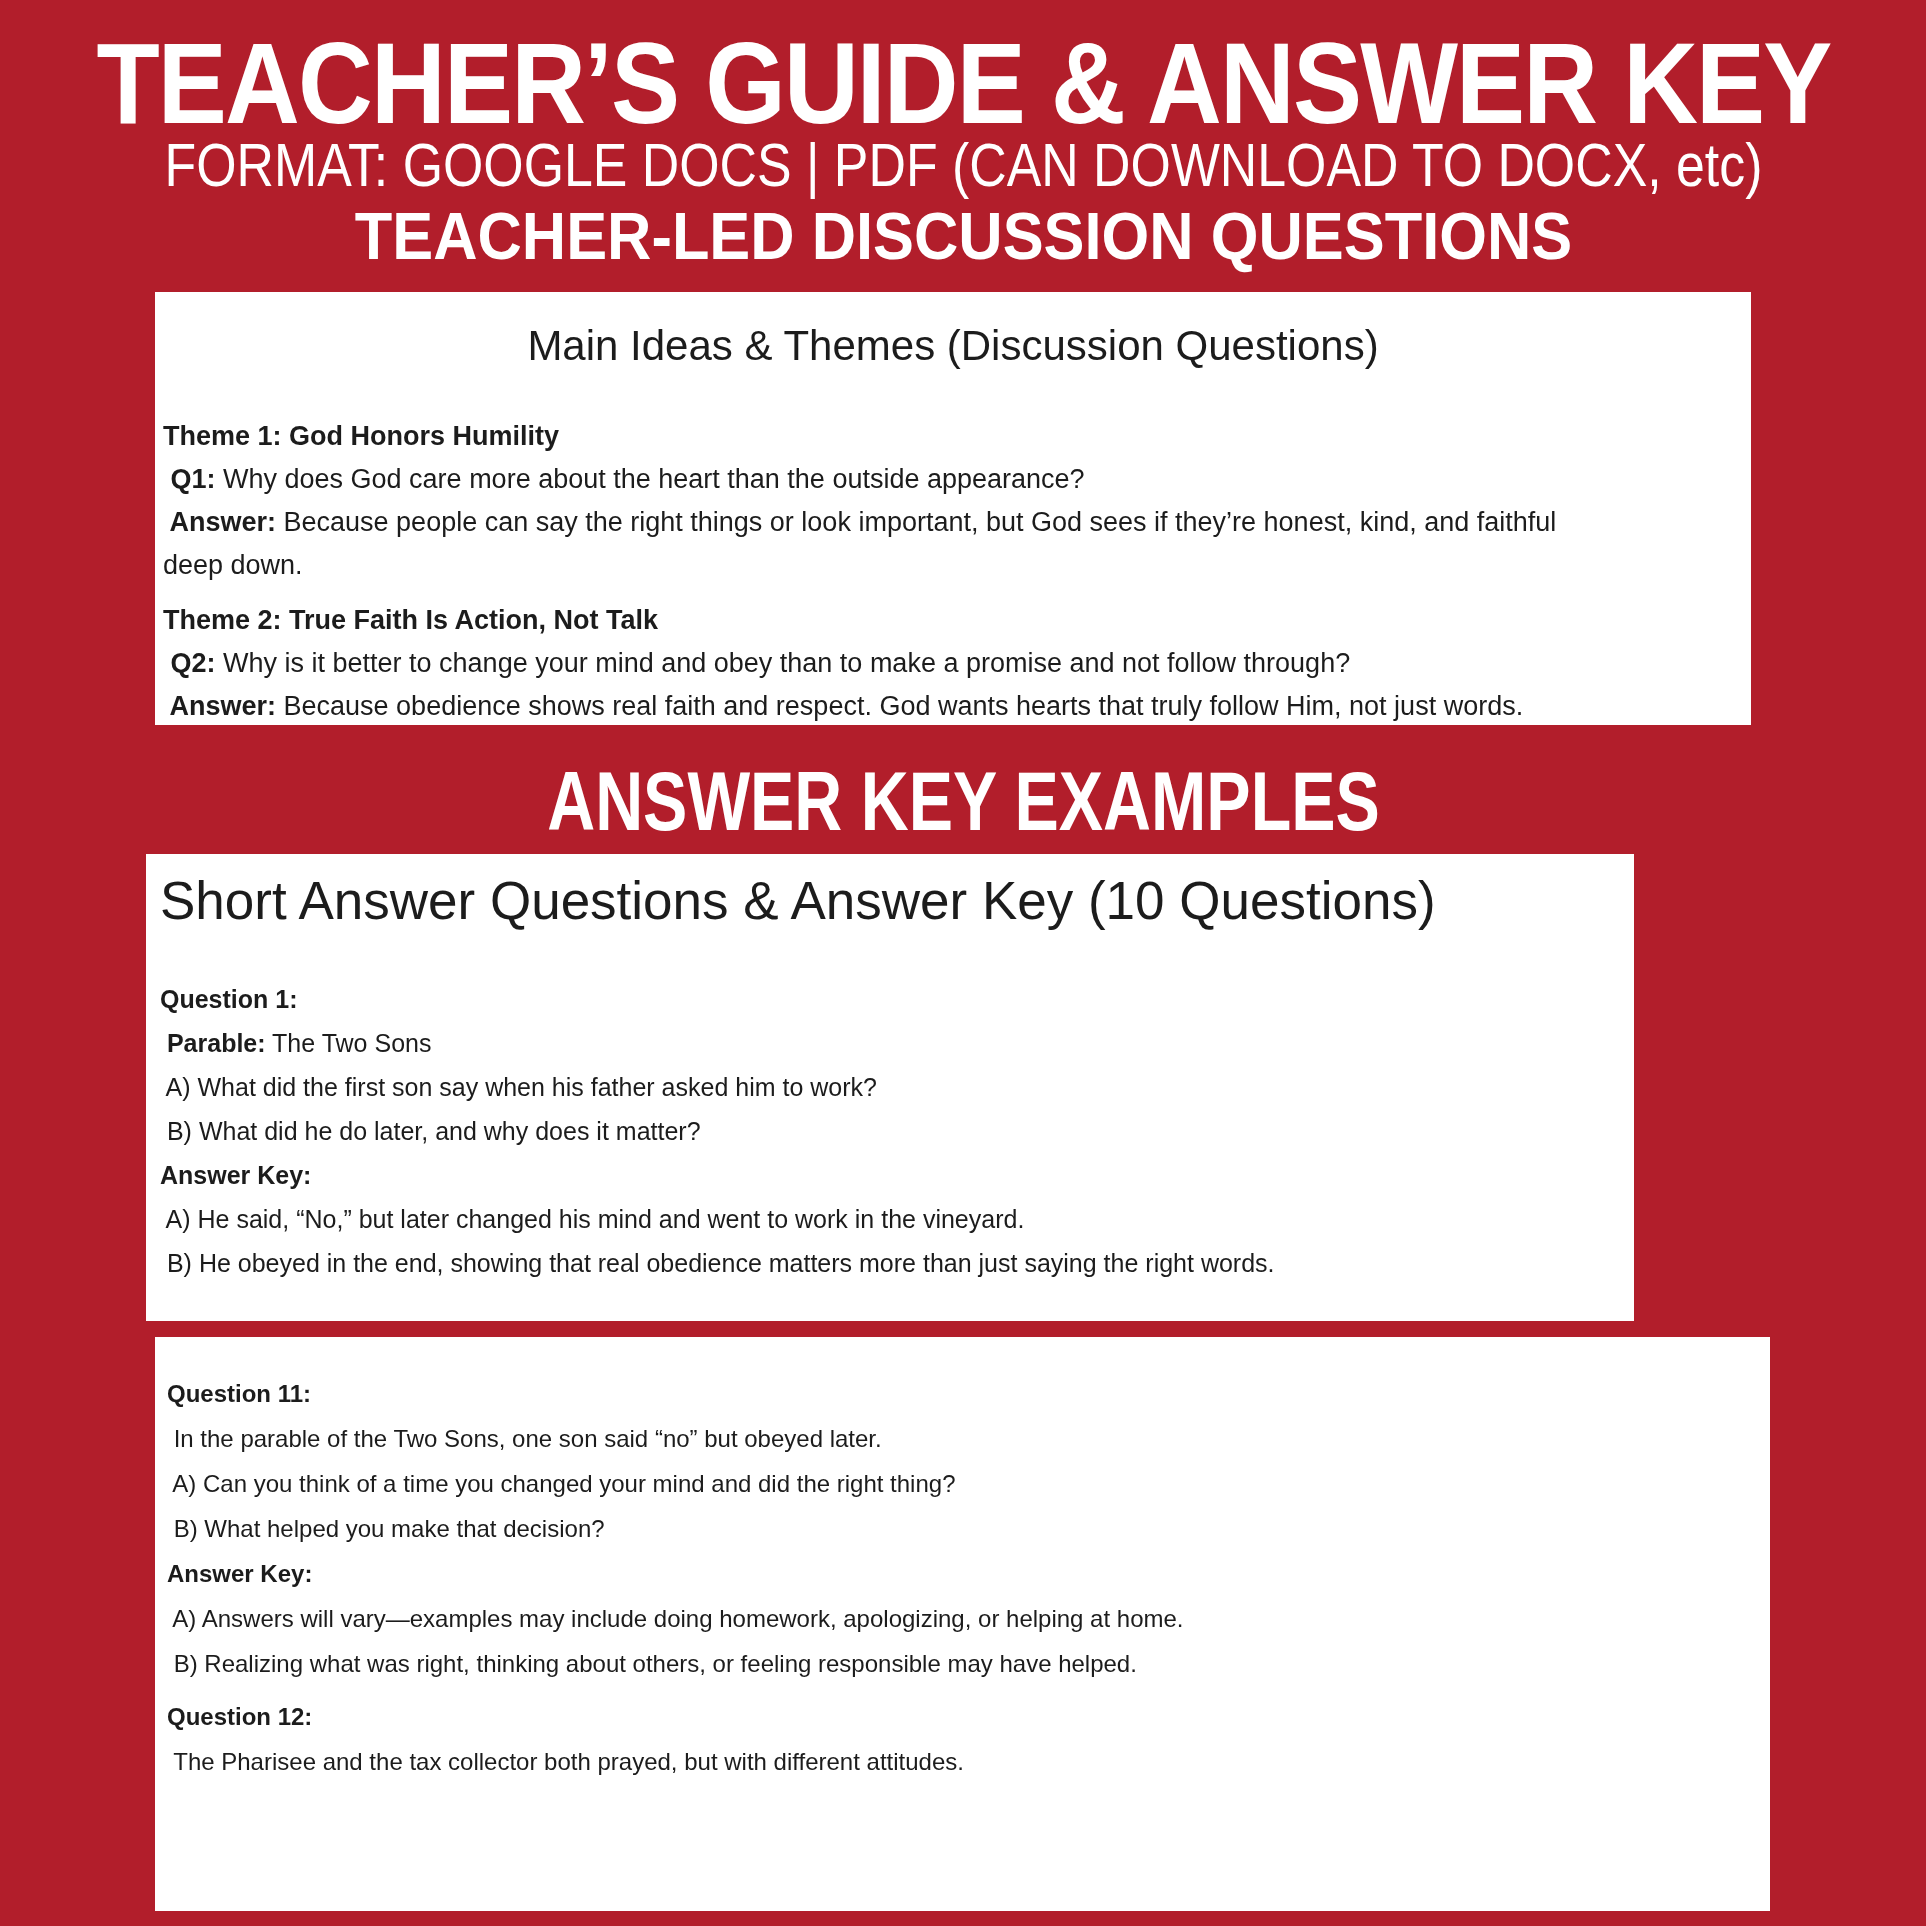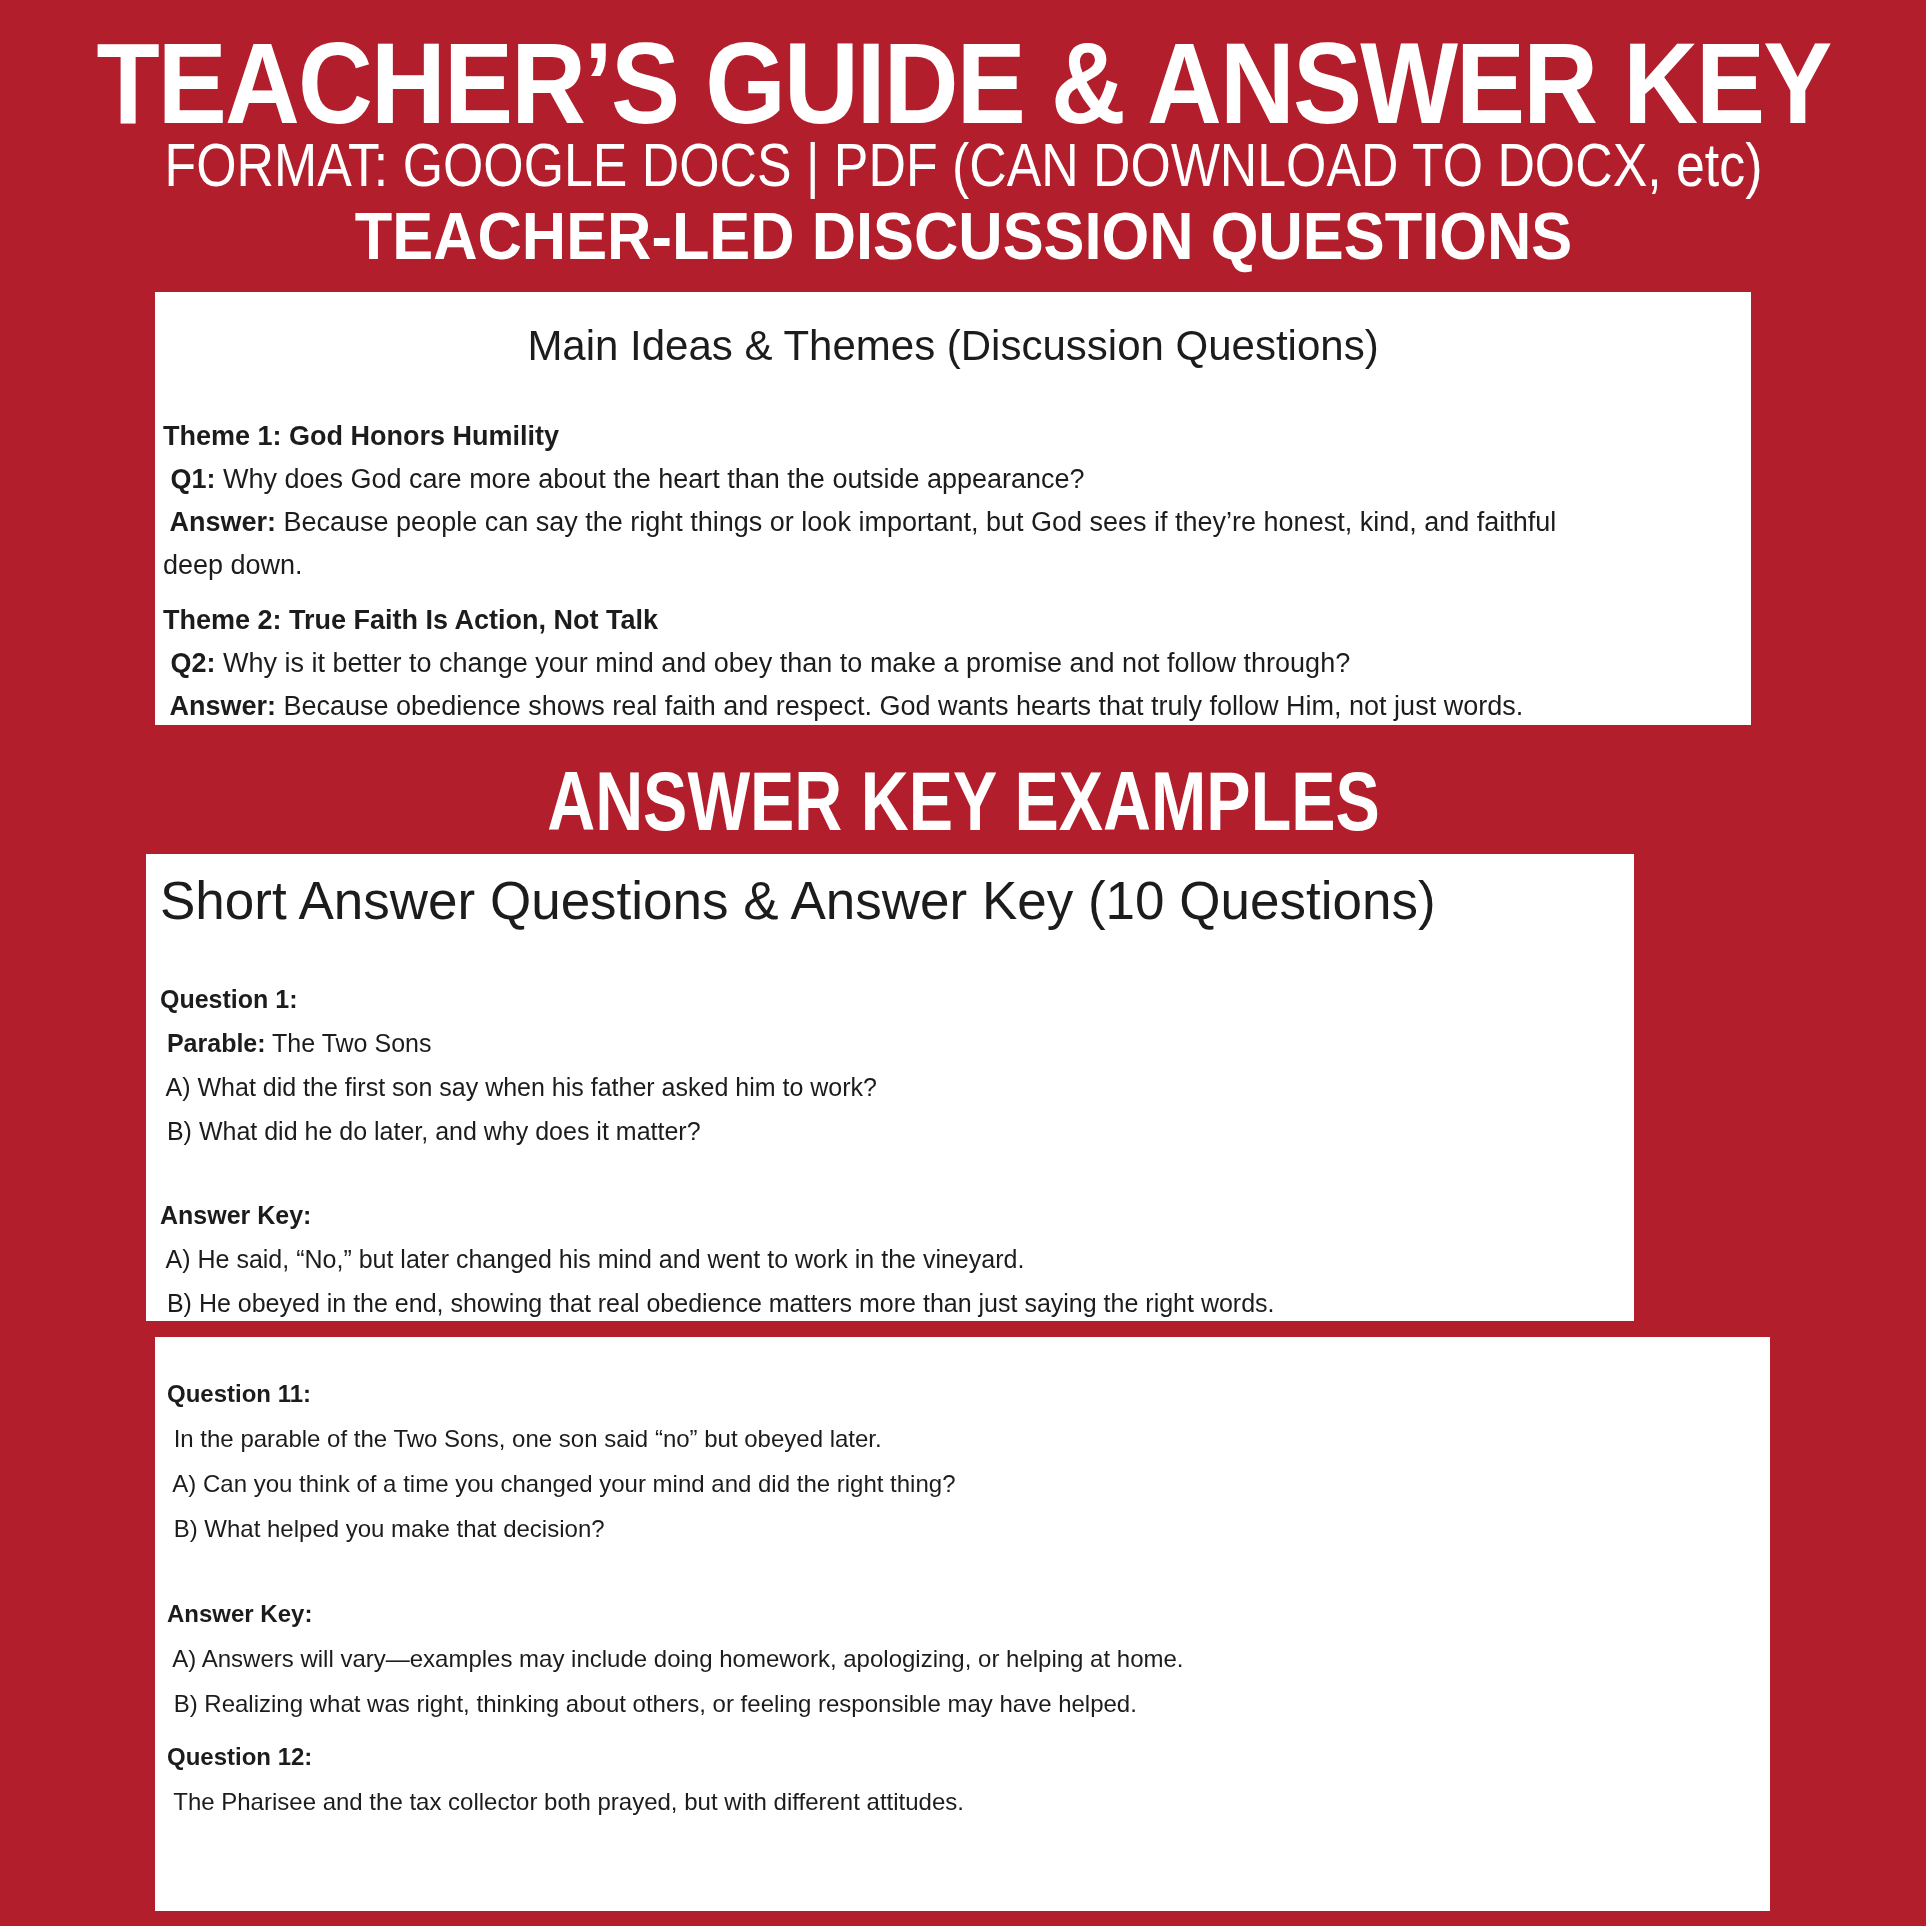--- a/index.html
+++ b/index.html
@@ -61,21 +61,21 @@
   .p1 .doc-title { margin-top: 28px; text-align: center; font-size: 42px; line-height: 51px; }
   .p2 .doc-title { margin: 14px 0 0 14px; font-size: 53px; line-height: 65px; }
   .p3 .doc-title { margin: 8px 0 0 12px; font-size: 53px; line-height: 65px; }
   .doc-body { white-space: pre; }
   .p1 .doc-body { margin: 44px 0 8px 8px;  font-size: 27px; line-height: 43px; }
   .p2 .doc-body { margin: 44px 0 0 14px; font-size: 25px; line-height: 44px; }
   .p3 .doc-body { margin: 34px 0 0 12px; font-size: 24px; line-height: 45px; }
   .line { white-space: pre; }
   .line b { font-weight: 700; }
   .g1 { margin-top: 12px; }
-  .g2 { margin-top: 40px; }
+  .g2 { }
   .g3 { margin-top: 8px; }
 </style>
 </head>
 <body>
 
 <div class="hdr main-title">TEACHER’S GUIDE &amp; ANSWER KEY</div>
 <div class="hdr subtitle">FORMAT: GOOGLE DOCS | PDF (CAN DOWNLOAD TO DOCX, etc)</div>
 <div class="hdr section-label">TEACHER-LED DISCUSSION QUESTIONS</div>
 
 <section class="panel p1">

